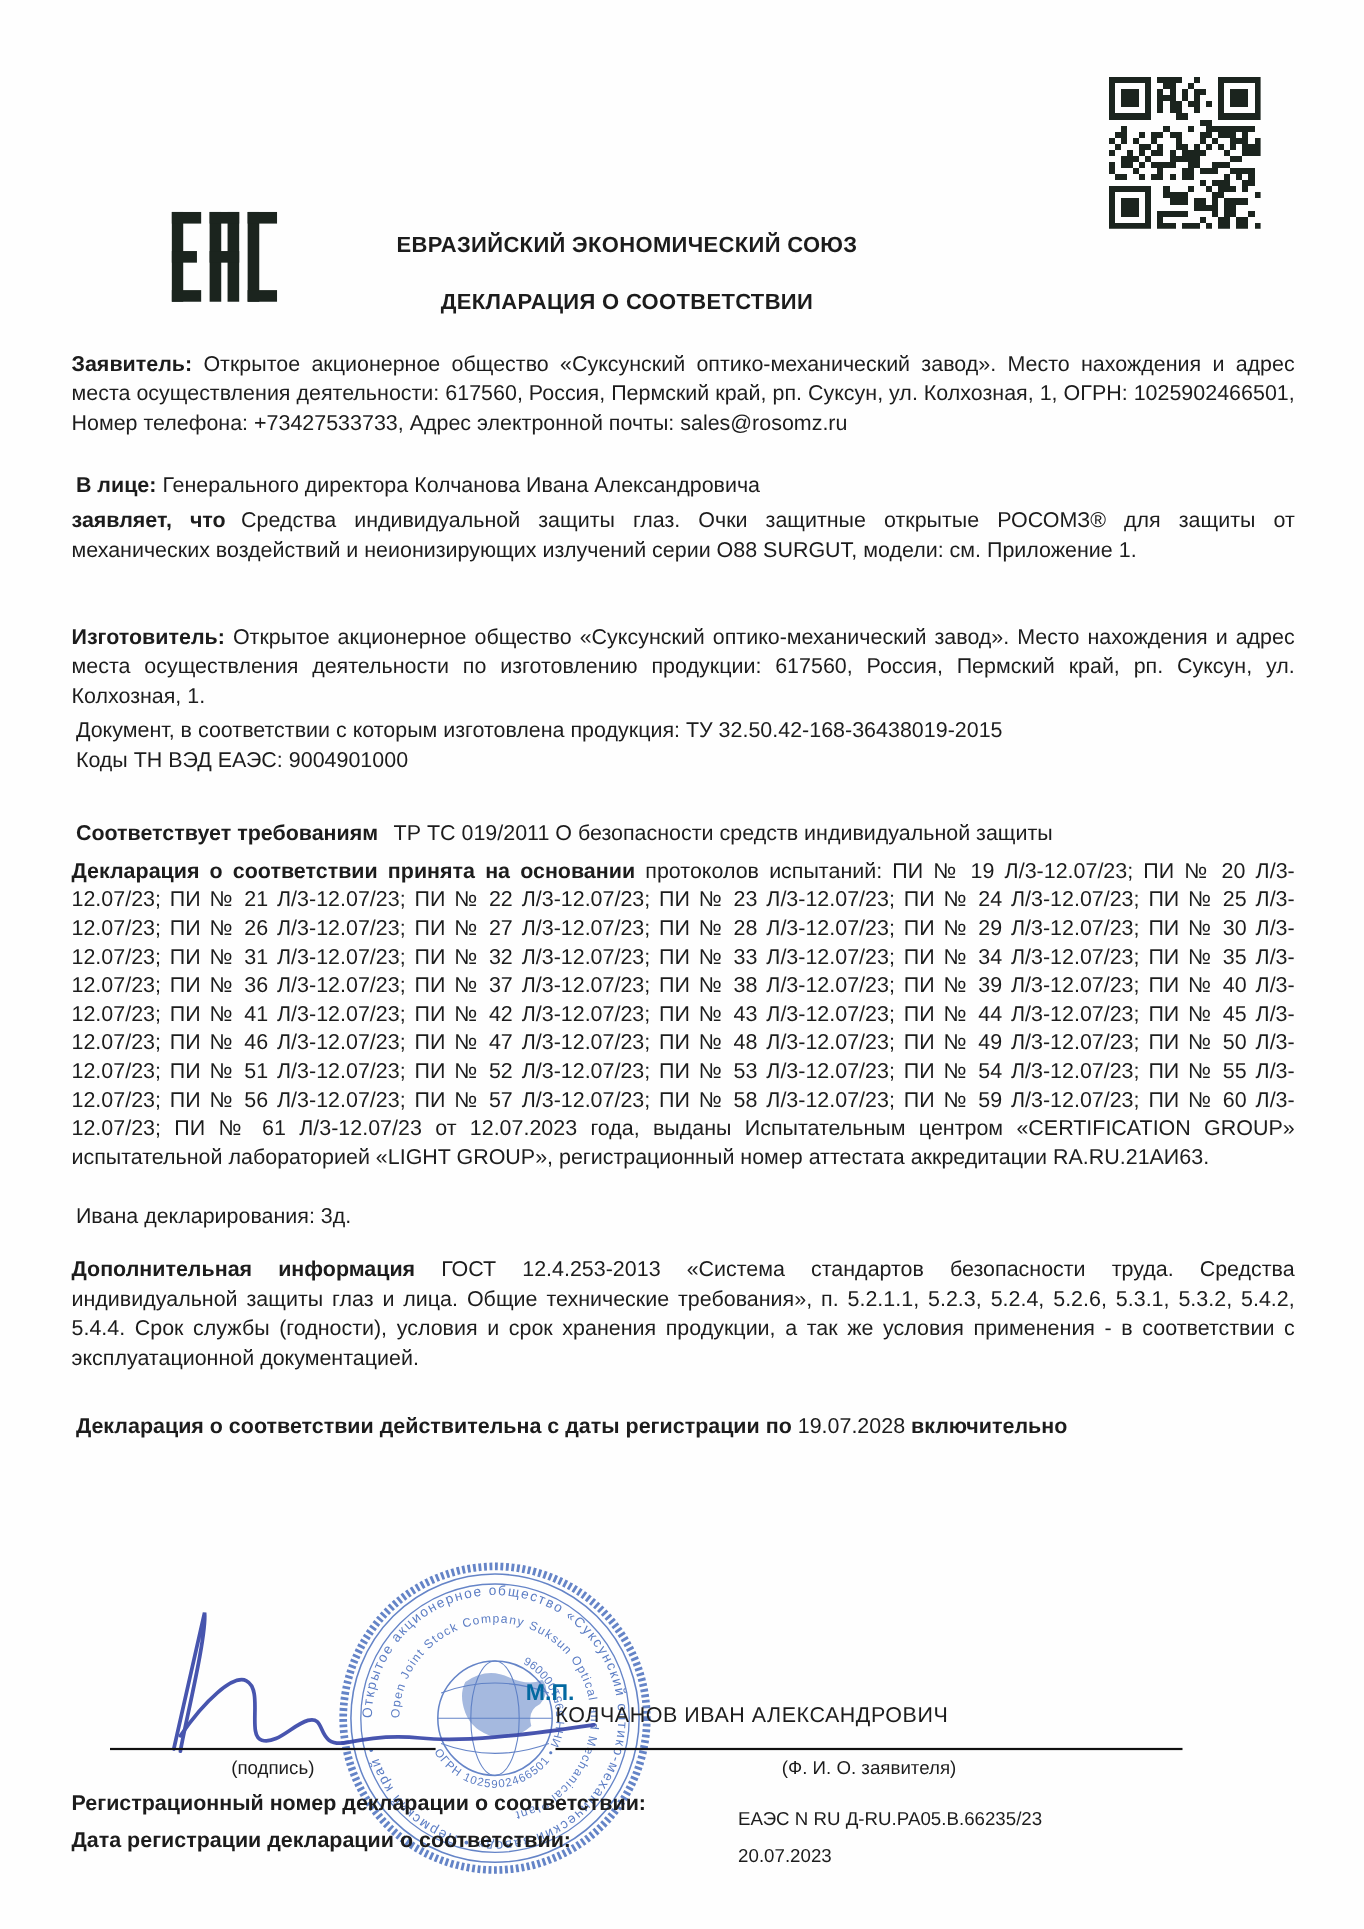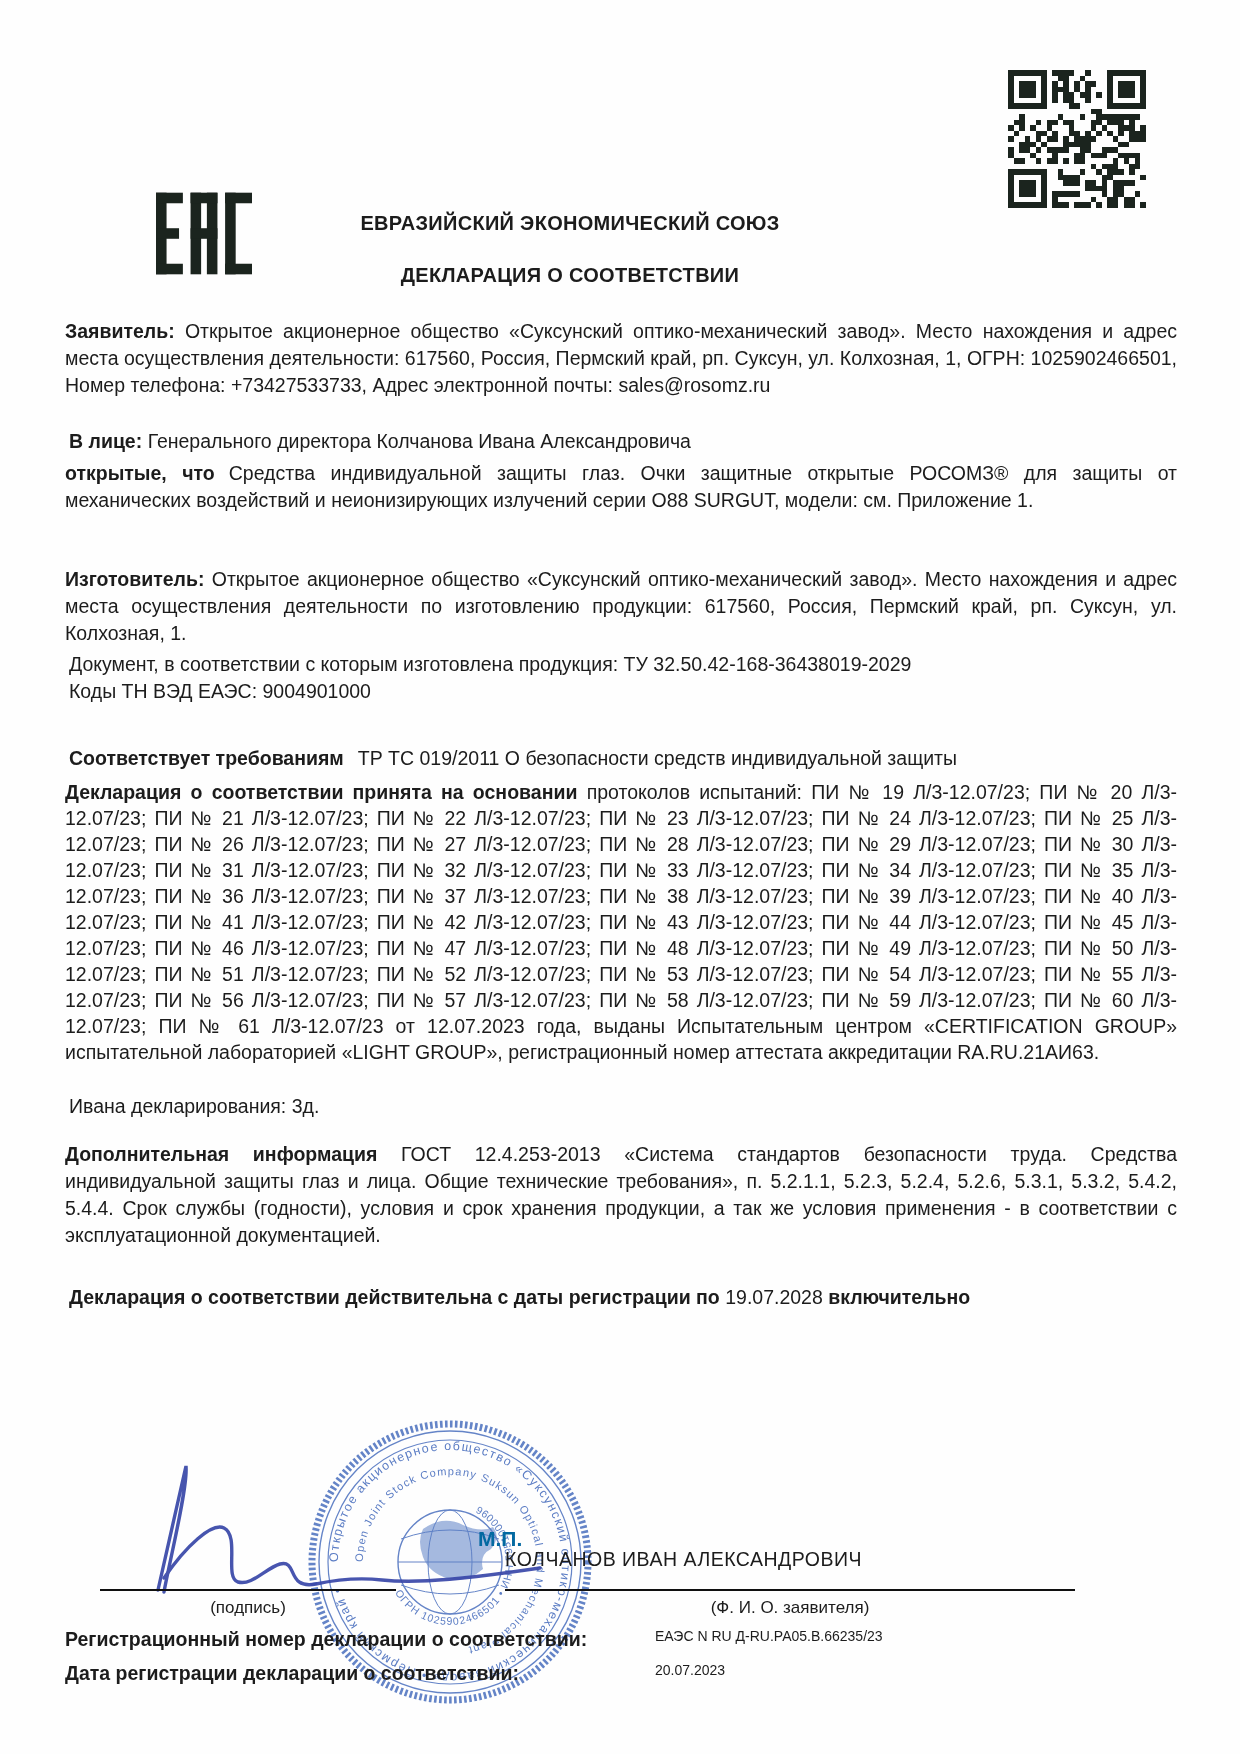--- a/index.html
+++ b/index.html
@@ -20,21 +20,21 @@
     position:absolute;left:65px;width:1010px;text-align:center;margin:0;
     font-size:20px;font-weight:bold;letter-spacing:.3px;
   }
   .eac-logo{position:absolute;left:156px;top:191px;}
   .qr{position:absolute;left:1008px;top:70px;}
   .sig-line{position:absolute;height:0;border-top:2.5px solid #101010;}
   .caption{position:absolute;font-size:17px;text-align:center;}
   .mp{position:absolute;left:478px;top:1527px;font-size:21px;font-weight:bold;color:#0369a1;}
   .name-over-line{position:absolute;left:505px;top:1548px;font-size:19.5px;letter-spacing:.5px;}
   .reg-label{position:absolute;left:65px;width:580px;font-size:19.5px;font-weight:bold;margin:0;}
-  .reg-value{position:absolute;left:655px;width:520px;font-size:14px;margin:0;}
+  .reg-value{position:absolute;left:655px;width:520px;font-size:17px;margin:16px;}
   .stamp{position:absolute;left:305px;top:1417px;}
   .signature{position:absolute;left:120px;top:1450px;}
 </style>
 </head>
 <body>
 
 <div class="page">
 
   <div class="eac-logo" title="">
     <svg width="96" height="85" viewBox="0 0 100 85" aria-hidden="true">
@@ -362,24 +362,24 @@
       </svg>
   </div>
 
   <h1 class="title" style="top:212px">ЕВРАЗИЙСКИЙ ЭКОНОМИЧЕСКИЙ СОЮЗ</h1>
   <h2 class="title" style="top:264px">ДЕКЛАРАЦИЯ О СООТВЕТСТВИИ</h2>
 
   <p class="para" style="top:318px"><b class="b">Заявитель:</b> <span>Открытое акционерное общество «Суксунский оптико-механический завод». Место нахождения и адрес места осуществления деятельности: 617560, Россия, Пермский край, рп. Суксун, ул. Колхозная, 1, ОГРН: 1025902466501, Номер телефона: +73427533733, Адрес электронной почты: sales@rosomz.ru</span></p>
 
   <p class="line" style="top:424px"><b class="b">В лице:</b> <span>Генерального директора Колчанова Ивана Александровича</span></p>
 
-  <p class="para" style="top:460px"><b class="b gap-after">открытые, что</b><span>Средства индивидуальной защиты глаз. Очки защитные открытые РОСОМЗ® для защиты от механических воздействий и неионизирующих излучений серии О88 SURGUT, модели: см. Приложение 1.</span></p>
+  <p class="para" style="top:460px"><b class="b gap-after">заявляет, что</b><span>Средства индивидуальной защиты глаз. Очки защитные открытые РОСОМЗ® для защиты от механических воздействий и неионизирующих излучений серии О88 SURGUT, модели: см. Приложение 1.</span></p>
 
   <p class="para" style="top:566px"><b class="b">Изготовитель:</b> <span>Открытое акционерное общество «Суксунский оптико-механический завод». Место нахождения и адрес места осуществления деятельности по изготовлению продукции: 617560, Россия, Пермский край, рп. Суксун, ул. Колхозная, 1.</span></p>
-  <p class="line" style="top:647px">Документ, в соответствии с которым изготовлена продукция: ТУ 32.50.42-168-36438019-2029</p>
+  <p class="line" style="top:647px">Документ, в соответствии с которым изготовлена продукция: ТУ 32.50.42-168-36438019-2015</p>
   <p class="line" style="top:674px">Коды ТН ВЭД ЕАЭС: 9004901000</p>
 
   <p class="line" style="top:741px"><b class="b gap-after">Соответствует требованиям</b><span>ТР ТС 019/2011 О безопасности средств индивидуальной защиты</span></p>
 
   <p class="para" style="top:779px;line-height:26px"><b class="b">Декларация о соответствии принята на основании</b> <span>протоколов испытаний: ПИ № 19 Л/3-12.07/23; ПИ № 20 Л/3-12.07/23; ПИ № 21 Л/3-12.07/23; ПИ № 22 Л/3-12.07/23; ПИ № 23 Л/3-12.07/23; ПИ № 24 Л/3-12.07/23; ПИ № 25 Л/3-12.07/23; ПИ № 26 Л/3-12.07/23; ПИ № 27 Л/3-12.07/23; ПИ № 28 Л/3-12.07/23; ПИ № 29 Л/3-12.07/23; ПИ № 30 Л/3-12.07/23; ПИ № 31 Л/3-12.07/23; ПИ № 32 Л/3-12.07/23; ПИ № 33 Л/3-12.07/23; ПИ № 34 Л/3-12.07/23; ПИ № 35 Л/3-12.07/23; ПИ № 36 Л/3-12.07/23; ПИ № 37 Л/3-12.07/23; ПИ № 38 Л/3-12.07/23; ПИ № 39 Л/3-12.07/23; ПИ № 40 Л/3-12.07/23; ПИ № 41 Л/3-12.07/23; ПИ № 42 Л/3-12.07/23; ПИ № 43 Л/3-12.07/23; ПИ № 44 Л/3-12.07/23; ПИ № 45 Л/3-12.07/23; ПИ № 46 Л/3-12.07/23; ПИ № 47 Л/3-12.07/23; ПИ № 48 Л/3-12.07/23; ПИ № 49 Л/3-12.07/23; ПИ № 50 Л/3-12.07/23; ПИ № 51 Л/3-12.07/23; ПИ № 52 Л/3-12.07/23; ПИ № 53 Л/3-12.07/23; ПИ № 54 Л/3-12.07/23; ПИ № 55 Л/3-12.07/23; ПИ № 56 Л/3-12.07/23; ПИ № 57 Л/3-12.07/23; ПИ № 58 Л/3-12.07/23; ПИ № 59 Л/3-12.07/23; ПИ № 60 Л/3-12.07/23; ПИ № 61 Л/3-12.07/23 от 12.07.2023  года, выданы Испытательным центром «CERTIFICATION GROUP» испытательной лабораторией «LIGHT GROUP», регистрационный номер аттестата аккредитации RA.RU.21АИ63.</span></p>
   <p class="line" style="top:1089px">Ивана декларирования: 3д.</p>
 
   <p class="para" style="top:1141px"><b class="b">Дополнительная информация</b> <span>ГОСТ 12.4.253-2013 «Система стандартов безопасности труда. Средства индивидуальной защиты глаз и лица. Общие технические требования», п. 5.2.1.1, 5.2.3, 5.2.4, 5.2.6, 5.3.1, 5.3.2, 5.4.2, 5.4.4.  Срок службы (годности), условия и срок хранения продукции, а так же условия применения - в соответствии с эксплуатационной документацией.</span></p>
 
   <p class="line" style="top:1280px"><b class="b">Декларация о соответствии действительна с даты регистрации по</b> <span>19.07.2028</span> <b class="b">включительно</b></p>

